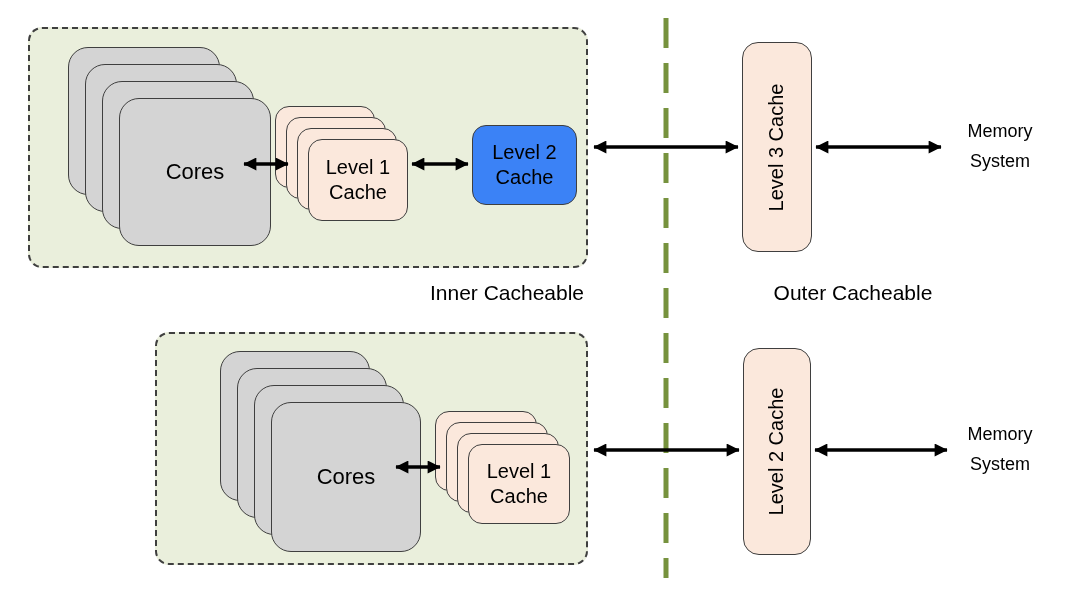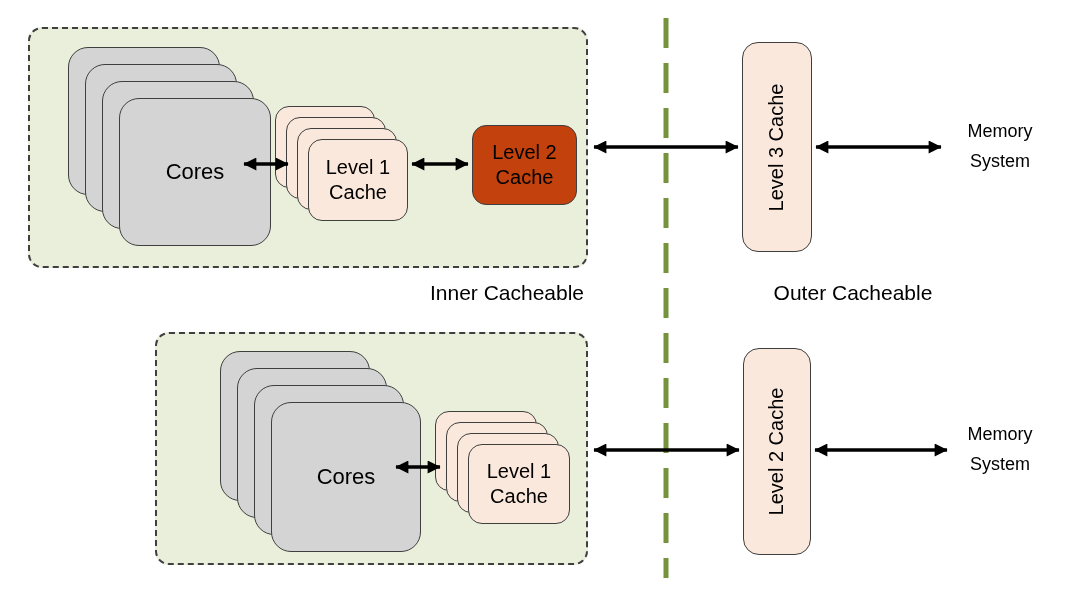--- a/index.html
+++ b/index.html
@@ -71,21 +71,21 @@
   .stack-l1-top .sq:nth-child(4),
   .stack-l1-bottom .sq:nth-child(4) { left: 33px; top: 33px; }
 
   .cores-label { font-size: 22px; }
   .cache-label { font-size: 20px; line-height: 25px; }
 
   
   .cache-box {
     position: absolute;
     box-sizing: border-box;
-    background: #c2410c;
+    background: #3b82f6;
     border: 1.5px solid #3F3F3F;
     border-radius: 14px;
     display: flex;
     flex-direction: column;
     align-items: center;
     justify-content: center;
     text-align: center;
     z-index: 2;
   }
   .l2-box-top { left: 472px; top: 125px; width: 105px; height: 80px; }

